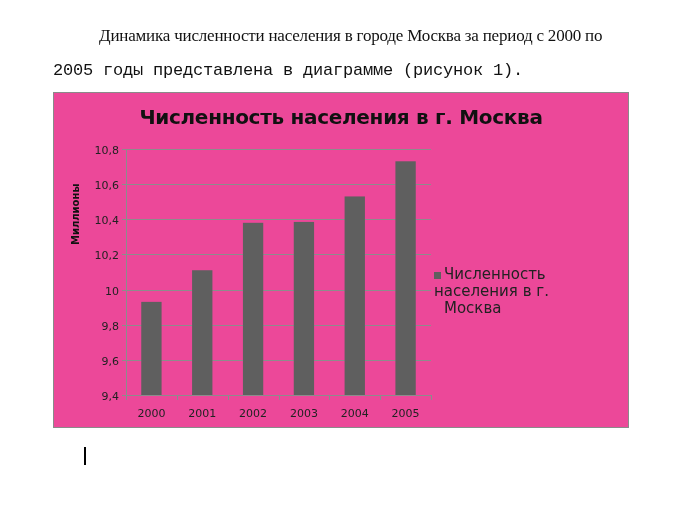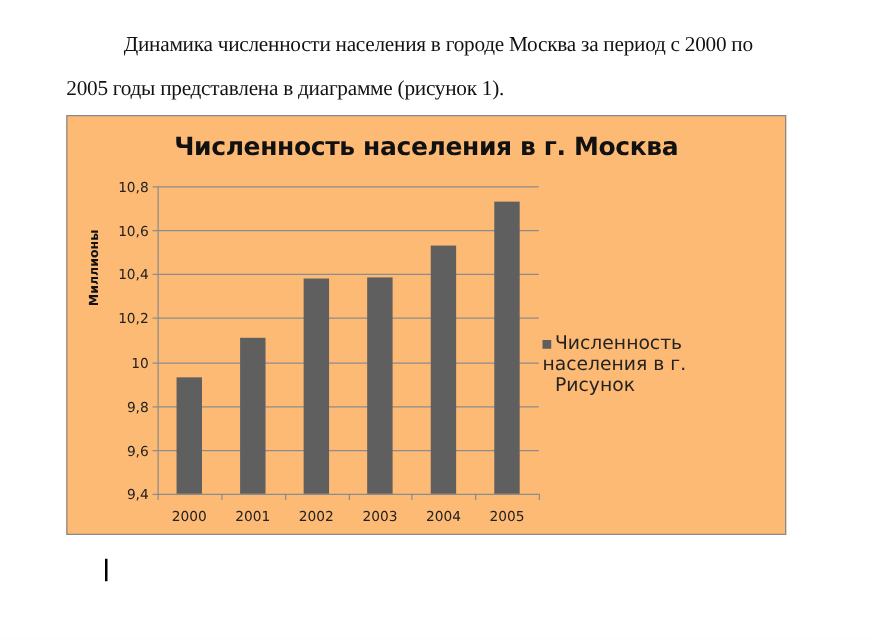--- a/index.html
+++ b/index.html
@@ -2,24 +2,24 @@
 <html><head>
   <meta charset="utf-8">
   <style>
     html, body { margin:0; padding:0; background:#ffffff; }
     body { width:697px; height:511px; position:relative; overflow:hidden; }
     .para {
       position:absolute; font-family:"Liberation Serif", serif; font-size:17px; color:#111;
       white-space:nowrap; letter-spacing:-0.2px;
     }
     #p1 { left:99px; top:26px; }
-    #p2 { left:53px; top:61px; }
+    #p2 { left:53px; top:61px;font-family:Liberation Mono, monospace; }
     #chart-frame {
       position:absolute; left:53px; top:92px; width:576px; height:336px;
-      border:1px solid #8a8a8a; box-sizing:border-box; background:#fdba74;
+      border:1px solid #8a8a8a; box-sizing:border-box; background:#ec4899;
     }
     #chart-title {
       position:absolute; left:0; width:100%; top:12px; text-align:center;
       font-family:"DejaVu Sans", sans-serif; font-weight:bold; font-size:20px; color:#111;
       letter-spacing:-0.3px;
     }
     #ylabel {
       position:absolute; left:-2px; top:120px; width:50px; height:14px;
       transform:rotate(-90deg); transform-origin:center;
       font-family:"DejaVu Sans", sans-serif; font-weight:bold; font-size:10px; color:#111; text-align:center;
@@ -80,17 +80,17 @@
       <text x="199.08333333333334" y="324" text-anchor="middle">2002</text>
       <rect x="239.75000000000003" y="128.92142857142872" width="20.333333333333336" height="173.07857142857128" fill="#5f5f5f"></rect>
       <text x="249.91666666666669" y="324" text-anchor="middle">2003</text>
       <rect x="290.5833333333333" y="103.44285714285735" width="20.333333333333336" height="198.55714285714265" fill="#5f5f5f"></rect>
       <text x="300.75" y="324" text-anchor="middle">2004</text>
       <rect x="341.4166666666667" y="68.30000000000004" width="20.333333333333336" height="233.69999999999996" fill="#5f5f5f"></rect>
       <text x="351.58333333333337" y="324" text-anchor="middle">2005</text>
     </svg>
   <div id="legend">
     <span id="legend-swatch"></span><span>Численность населения в г.</span><br>
-    <span style="padding-left:10px">Рисунок</span>
+    <span style="padding-left:10px">Москва</span>
   </div>
 </div>
 
 <div id="caption"><span id="cursor"></span></div>
 
 </body></html>

